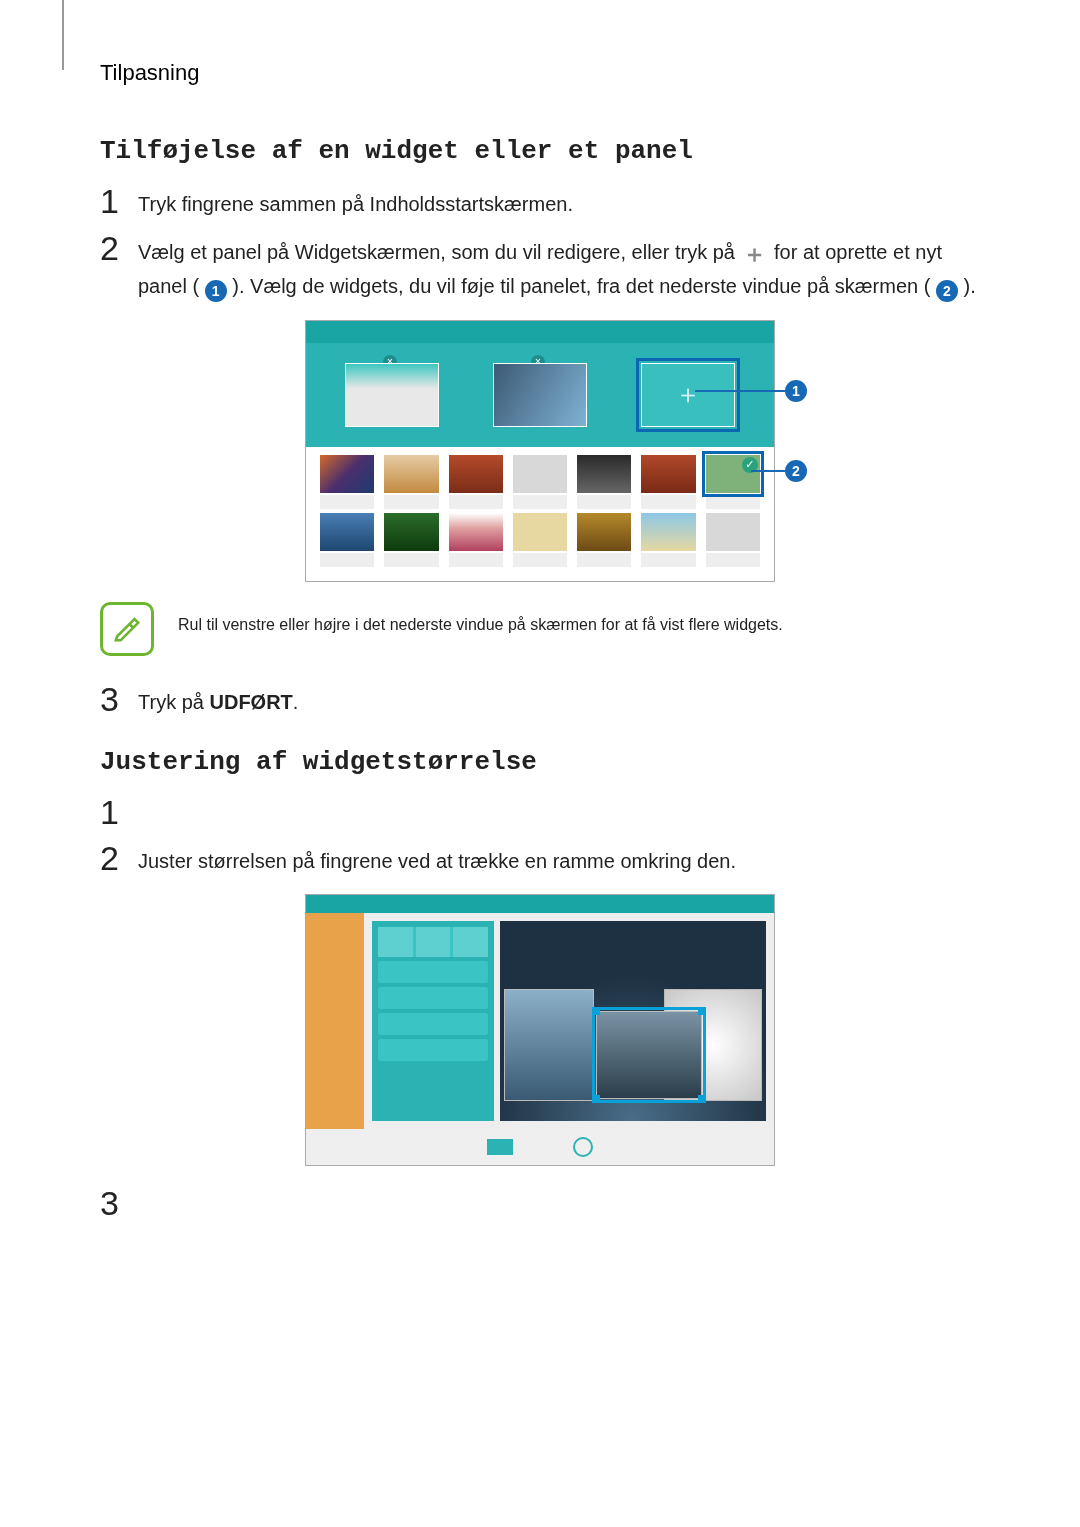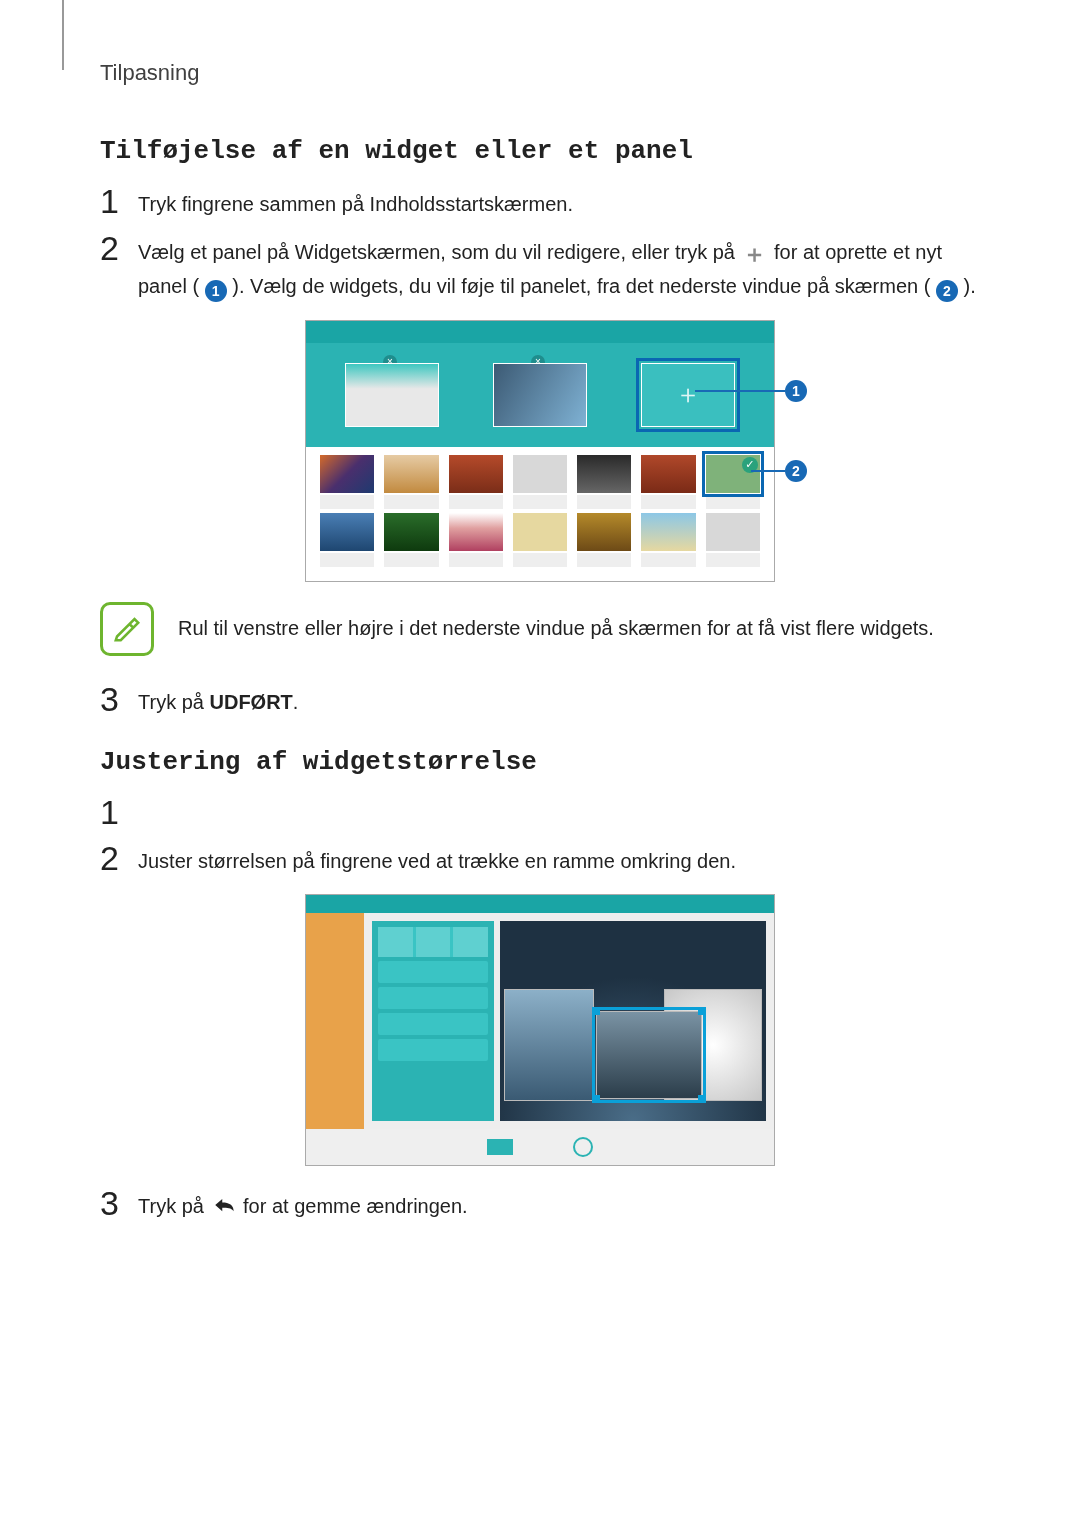--- a/index.html
+++ b/index.html
@@ -16,21 +16,21 @@
   }
   .side-rule {
     position: absolute;
     left: 62px;
     top: 0;
     width: 2px;
     height: 70px;
     background: #999;
   }
   .breadcrumb {
-    color: #404040;
+    color: #000000;
     font-size: 22px;
     margin-bottom: 50px;
     margin-left: 0;
   }
   h2.section {
     font-size: 26px;
     font-weight: 700;
     margin: 30px 0 18px 0;
     font-family: Liberation Mono, monospace;
   }
@@ -196,21 +196,21 @@
     height: 48px;
     border: 3px solid #6eb52f;
     border-radius: 10px;
     display: flex;
     align-items: center;
     justify-content: center;
     flex: 0 0 48px;
   }
   .note-icon svg { width: 30px; height: 30px; }
   .note-text {
-    font-size: 20px;
+    font-size: 16px;
     line-height: 1.4;
     padding-top: 12px;
   }
 
   
   .fig2 {
     border: 1px solid #aaa;
     height: 270px;
     background: #f3f3f3;
     position: relative;
@@ -503,24 +503,15 @@
       </div>
       <div class="fig2-bottom">
         <div class="bicon"></div>
         <div class="bicon cog"></div>
       </div>
     </div>
   </div>
 
   <div class="step">
     <div class="step-num">3</div>
-    <div class="step-body">
-      <span>Tryk på </span>
-      <span class="inline-icon back-icon">
-        <svg viewBox="0 0 32 24">
-            <path fill="#222" d="M6 12 L14 5 L14 9 C22 9 27 12 27 19 C24 15 20 15 14 15 L14 19 Z"></path>
-          </svg>
-      </span>
-      <span> for at gemme ændringen.</span>
-    </div>
   </div>
 
 </div>
 
 </body></html>

